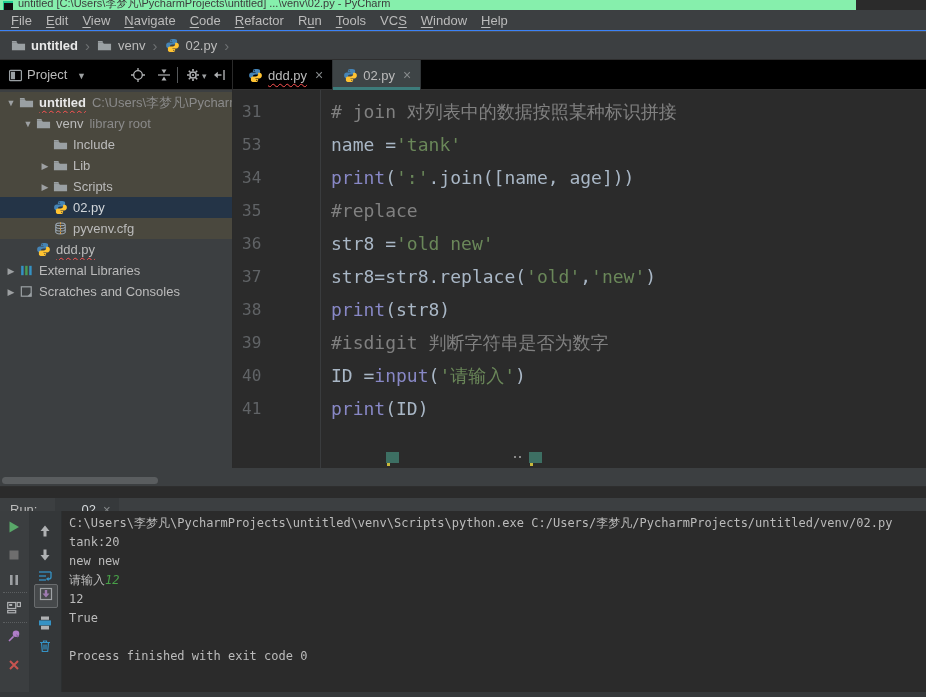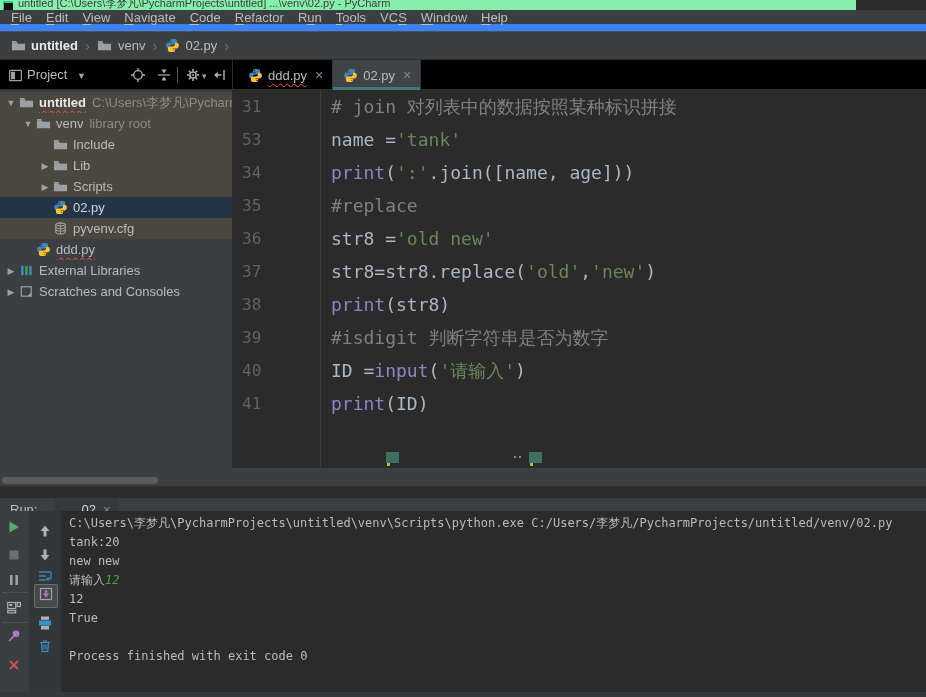--- a/index.html
+++ b/index.html
@@ -6,21 +6,21 @@
   html,body { width:926px; height:697px; overflow:hidden; }
   body { position:relative; background:#2B2B2B; font-family:"Liberation Sans","DejaVu Sans",sans-serif; cursor:default; }
   .abs { position:absolute; }
 
   
   .titlebar { position:absolute; left:0; top:0; width:856px; height:10px; background:#86efac; overflow:hidden; }
   .app-logo { position:absolute; left:3px; top:1px; width:10px; height:9px; background:#111; border-top:2px solid #1ECD8F; border-left:1px solid #1ECD8F; }
   .win-title { position:absolute; left:18px; top:-4px; font-size:11px; color:#3C3C3C; white-space:nowrap; }
 
   
-  .menubar { position:absolute; left:0; top:10px; width:926px; height:21px; background:#3C3F41; display:flex; align-items:center; padding-left:4px; border-bottom:7px solid #3b82f6; }
+  .menubar { position:absolute; left:0; top:10px; width:926px; height:21px; background:#3C3F41; display:flex; align-items:center; padding-left:4px; border-bottom:1px solid #3b82f6; }
   .menu-item { padding:0 7px; font-size:13px; color:#BBBBBB; white-space:nowrap; }
   .menu-item u { text-underline-offset:2px; }
 
   
   .breadcrumbs { position:absolute; left:0; top:31px; width:926px; height:29px; background:#3C3F41; border-top:1px solid #4E5052; border-bottom:1px solid #2F2F2F; display:flex; align-items:center; padding-left:10px; font-size:13px; color:#BBBBBB; }
   .crumb { display:inline-flex; align-items:center; }
   .crumb.bold .crumb-label { font-weight:bold; color:#E8E8E8; }
   .chev { color:#6F7274; margin:0 7px; font-size:15px; line-height:1; }
 
   
@@ -44,21 +44,21 @@
   .trow { height:21px; display:flex; align-items:center; white-space:nowrap; font-size:13px; color:#BBBBBB; overflow:hidden; }
   .trow.path { background:#4A483E; }
   .trow.selected { background:#243447; color:#D2D6DA; }
   .arrow { display:inline-block; width:14px; text-align:center; font-size:9px; color:#9DA0A2; flex:0 0 14px; }
   .icon { display:inline-flex; width:16px; height:16px; align-items:center; justify-content:center; margin-right:5px; flex:0 0 16px; }
   .icon svg { display:block; }
   .tlabel.bold { font-weight:bold; color:#E8E8E8; }
   .wavy { text-decoration-line:underline; text-decoration-style:wavy; text-decoration-color:#FF5252; text-decoration-thickness:1px; text-underline-offset:3px; }
   .tsub { color:#8A8A8A; margin-left:6px; }
 
-  .editor { position:absolute; left:234px; top:0; width:692px; height:378px; background:#2B2B2B; font-family:"DejaVu Sans Mono","Liberation Mono",monospace; }
+  .editor { position:absolute; left:234px; top:0; width:692px; height:378px; background:#2B2B2B; padding-top:5px; font-family:"DejaVu Sans Mono","Liberation Mono",monospace; }
   .gutter-sep { position:absolute; left:86px; top:0; bottom:0; width:1px; background:#3A3C3E; }
   .ed-line { height:33px; line-height:33px; display:flex; white-space:pre; }
   .ln { width:87px; padding-left:8px; flex:0 0 87px; color:#606366; font-size:16px; }
   .code { padding-left:10px; font-size:18px; color:#A9B7C6; white-space:pre; }
   .com { color:#808080; } .str { color:#6A8759; } .kw { color:#8888C6; } .pl { color:#A9B7C6; }
   .frag { position:absolute; width:13px; height:11px; background:#3D6F63; }
   .frag .dot { position:absolute; left:1px; bottom:-3px; width:3px; height:3px; background:#C8B83C; }
   .dots { position:absolute; width:10px; height:2px; }
   .dots i { position:absolute; bottom:0; width:2px; height:2px; background:#8A8A8A; }
 

